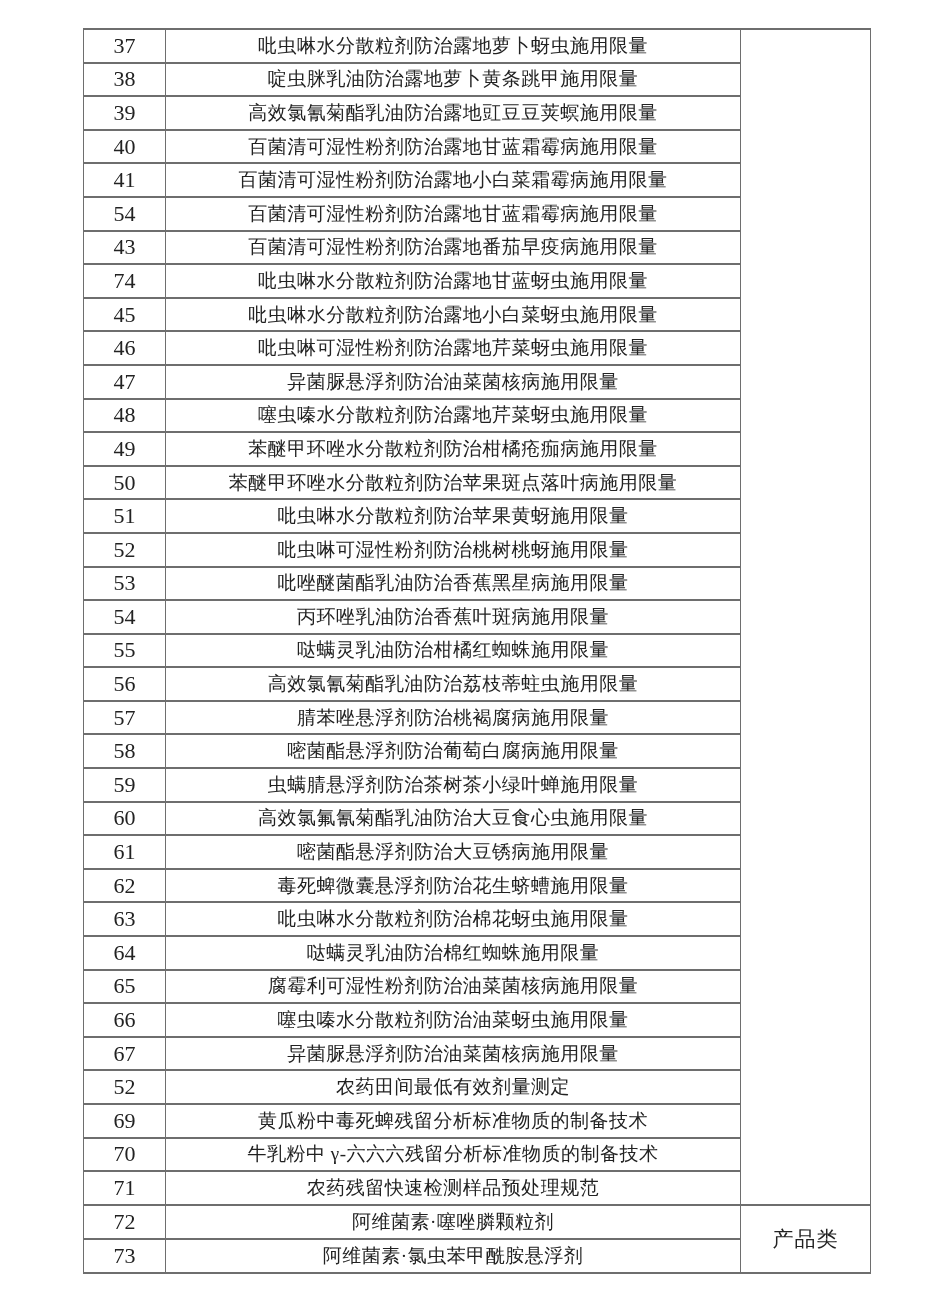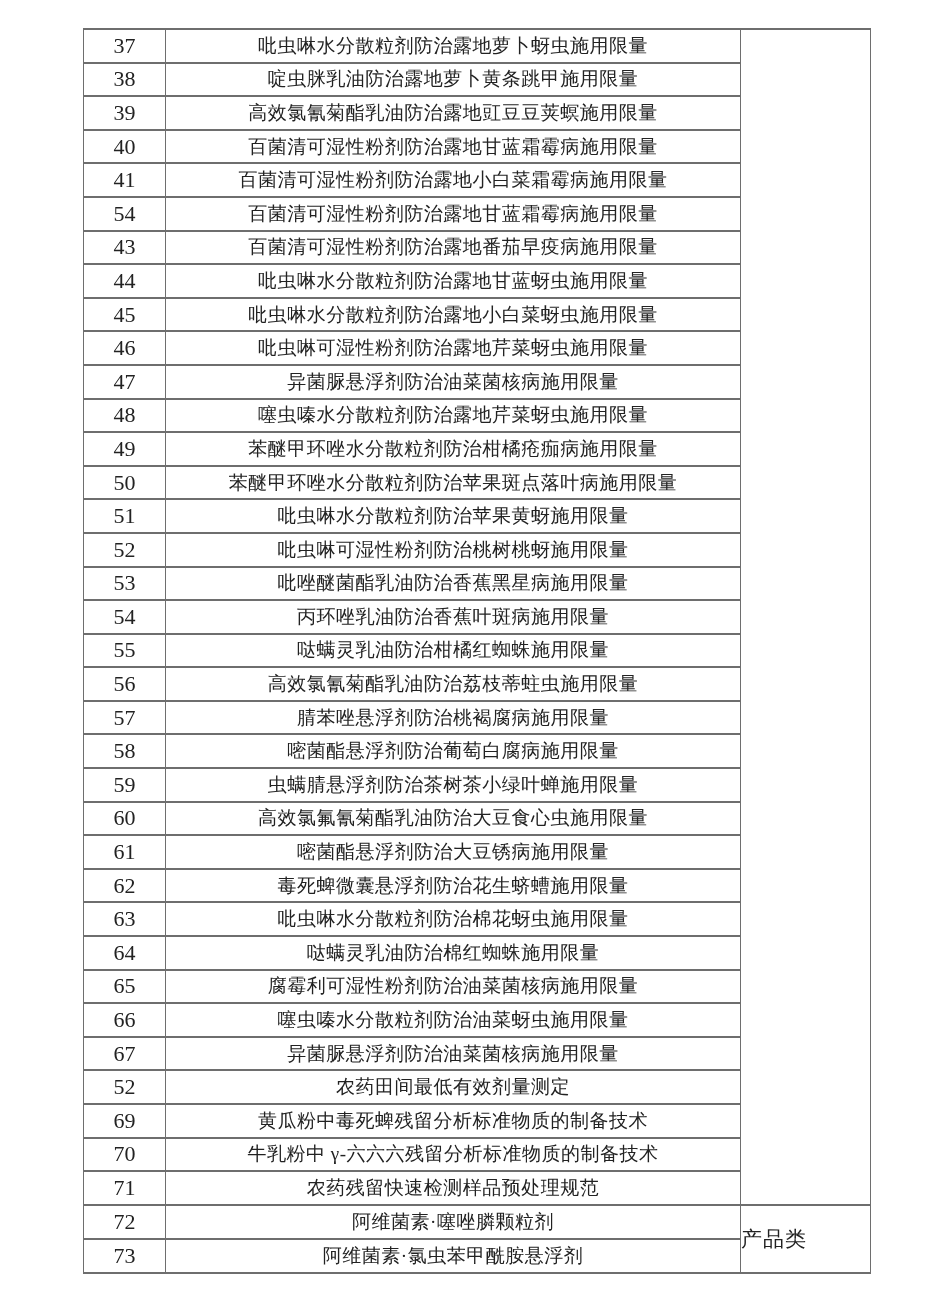--- a/index.html
+++ b/index.html
@@ -40,21 +40,21 @@
     height: 31.6px;
   }
   td.title {
     width: 575px;
     text-align: center;
     font-size: 19px;
     letter-spacing: 0.5px;
   }
   td.cat {
     width: 130px;
-    text-align: left;
+    text-align: center;
     font-size: 21px;
     letter-spacing: 1px;
     margin-top: 24px;
   }
   tr.section-1 td.num,
   tr.section-1 td.title {
     height: 32px;
   }
 </style>
 </head>
@@ -91,21 +91,21 @@
         </tr>
         <tr class="section-0">
           <td class="num">54</td>
           <td class="title">百菌清可湿性粉剂防治露地甘蓝霜霉病施用限量</td>
         </tr>
         <tr class="section-0">
           <td class="num">43</td>
           <td class="title">百菌清可湿性粉剂防治露地番茄早疫病施用限量</td>
         </tr>
         <tr class="section-0">
-          <td class="num">44</td>
+          <td class="num">74</td>
           <td class="title">吡虫啉水分散粒剂防治露地甘蓝蚜虫施用限量</td>
         </tr>
         <tr class="section-0">
           <td class="num">45</td>
           <td class="title">吡虫啉水分散粒剂防治露地小白菜蚜虫施用限量</td>
         </tr>
         <tr class="section-0">
           <td class="num">46</td>
           <td class="title">吡虫啉可湿性粉剂防治露地芹菜蚜虫施用限量</td>
         </tr>

